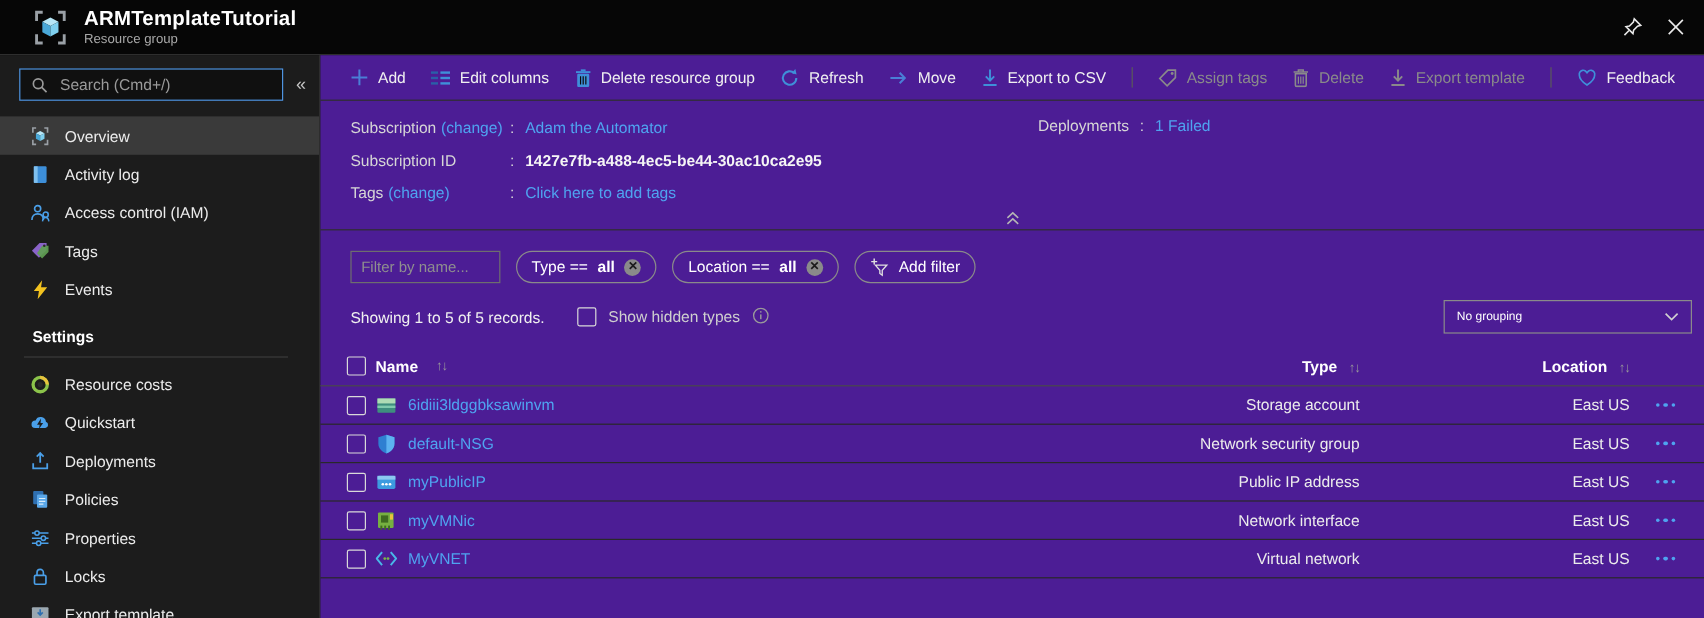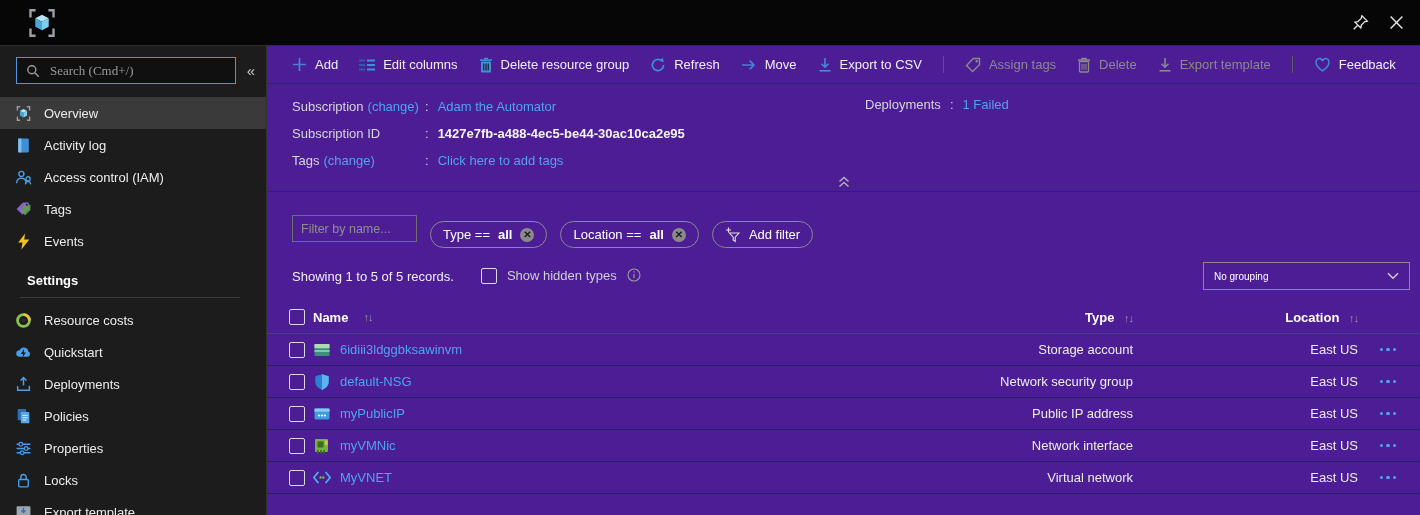--- a/index.html
+++ b/index.html
@@ -31,28 +31,28 @@
     width:267px; flex:0 0 267px; background:#1c1c1c;
     border-right:1px solid #323232; padding-top:11px; overflow:hidden;
   }
   .search-row { display:flex; align-items:center; gap:9px; padding:0 9px 0 16px; margin-bottom:13px; }
   .search-box {
     flex:1; display:flex; align-items:center; gap:8px;
     border:1px solid #4f94e0; background:#101010; height:27px; padding:0 9px;
   }
   .search-box input {
     background:transparent; border:none; outline:none; color:#ddd;
-    font-size:13px; width:100%; font-family:Liberation Serif, serif;
+    font-size:13px; width:100%; font-family:Liberation Sans, sans-serif;
   }
   .search-box input::placeholder { color:#9a9a9a; }
   .collapse-btn { color:#c8c8c8; font-size:15px; cursor:pointer; padding:0 2px; }
 
   .side-item {
     height:32px; display:flex; align-items:center; gap:12px;
-    padding-left:15px; font-size:13px; color:#ececec; cursor:pointer;
+    padding-left:25px; font-size:13px; color:#ececec; cursor:pointer;
   }
   .side-item.selected { background:#3a3a3a; }
   .s-icon { width:17px; height:17px; flex:0 0 17px; display:flex; }
   .settings-h {
     font-size:13px; font-weight:bold; color:#fff;
     margin:12px 26px 6px 20px; padding:4px 0 9px 7px;
     border-bottom:1px solid #3a3a3a;
   }
 
   
@@ -81,21 +81,21 @@
 
   .filter-row { display:flex; align-items:center; gap:13px; padding:17px 24px 12px 25px; }
   .name-filter {
     width:125px; height:27px; background:transparent; border:1px solid #6e6e6e;
     color:#ddd; padding:0 8px; font-size:12.5px; font-family:inherit; outline:none;
   }
   .name-filter::placeholder { color:#8f8f8f; }
   .pill {
     height:27px; border:1px solid #8a8a8a; border-radius:14px;
     display:flex; align-items:center; gap:8px; padding:0 12px;
-    font-size:13px; color:#fff; cursor:pointer;margin-top:12px;
+    font-size:13px; color:#fff; cursor:pointer;
   }
   .pill b { font-weight:700; }
   .pill .x {
     width:14px; height:14px; border-radius:50%; background:#8a8a8a;
     color:#1b1b1b; font-size:10px; line-height:14px; text-align:center; font-weight:bold;
   }
 
   .records-row { display:flex; align-items:center; gap:27px; padding:2px 10px 6px 25px; font-size:13px; color:#f0f0f0; }
   .hidden-types { display:flex; align-items:flex-start; gap:10px; color:#cfcfcf; cursor:pointer; }
   .cb { width:16px; height:16px; border:1px solid #d9d9d9; background:transparent; border-radius:2px; flex:0 0 16px; cursor:pointer; }
@@ -125,20 +125,24 @@
 
   <div class="top">
     <span class="rg-big">
       <svg viewBox="0 0 20 20" width="32" height="32">
         <path d="M6 2H2.8v4.5M14 2h3.2v4.5M2.8 13.5V18H6M17.2 13.5V18H14" fill="none" stroke="#9aa0a6" stroke-width="1.5"></path>
         <polygon points="10,4.8 14.2,7 10,9.2 5.8,7" fill="#b7e7f7"></polygon>
         <polygon points="5.8,7 10,9.2 10,14.6 5.8,12.4" fill="#49a8d8"></polygon>
         <polygon points="14.2,7 10,9.2 10,14.6 14.2,12.4" fill="#7fd0ef"></polygon>
       </svg>
     </span>
+    <div class="titles">
+      <div class="t">ARMTemplateTutorial</div>
+      <div class="s">Resource group</div>
+    </div>
     <div class="win-actions">
       <div>
         <svg width="17" height="17" viewBox="0 0 16 16">
           <path d="M9.3 1.6 14.4 6.7 11.9 7.4 8.8 10.5 8.3 13.2 2.8 7.7 5.5 7.2 8.6 4.1z" fill="none" stroke="#e8e8e8" stroke-width="1.2"></path>
           <path d="M5.2 10.8 1.6 14.4" stroke="#e8e8e8" stroke-width="1.2"></path>
         </svg>
       </div>
       <div>
         <svg width="15" height="15" viewBox="0 0 14 14">
           <path d="M1.5 1.5 12.5 12.5M12.5 1.5 1.5 12.5" stroke="#e8e8e8" stroke-width="1.3"></path>

